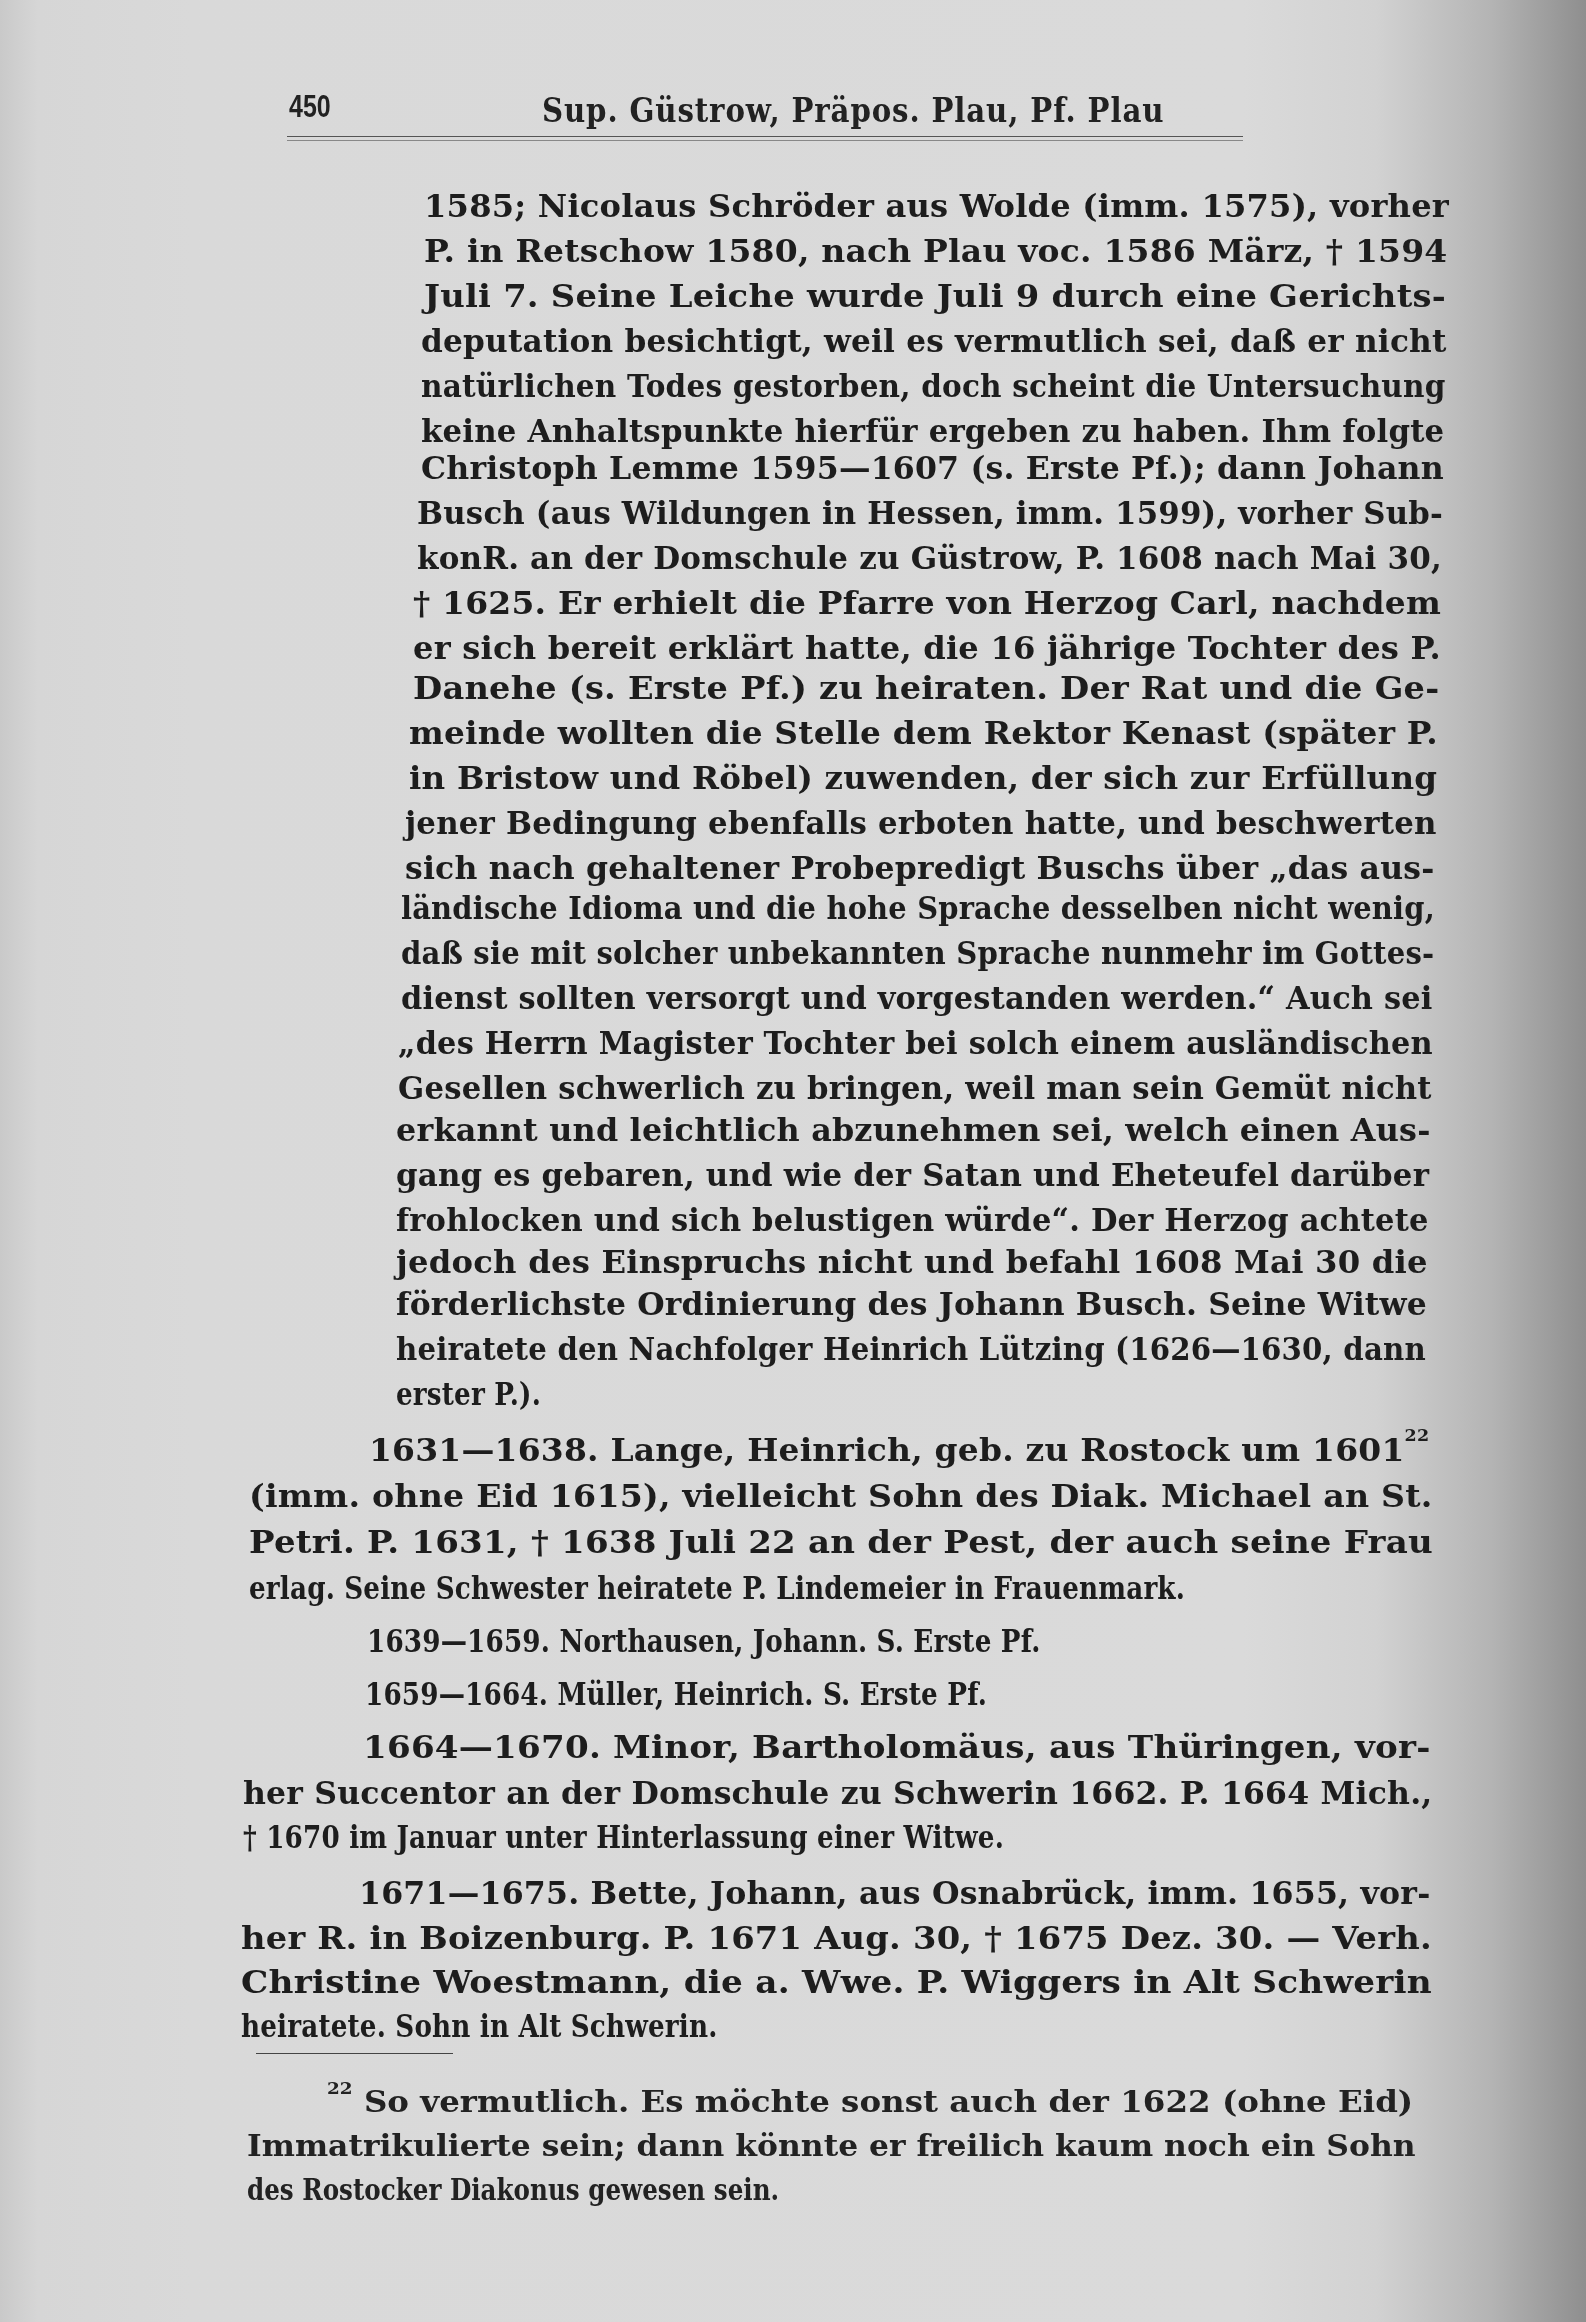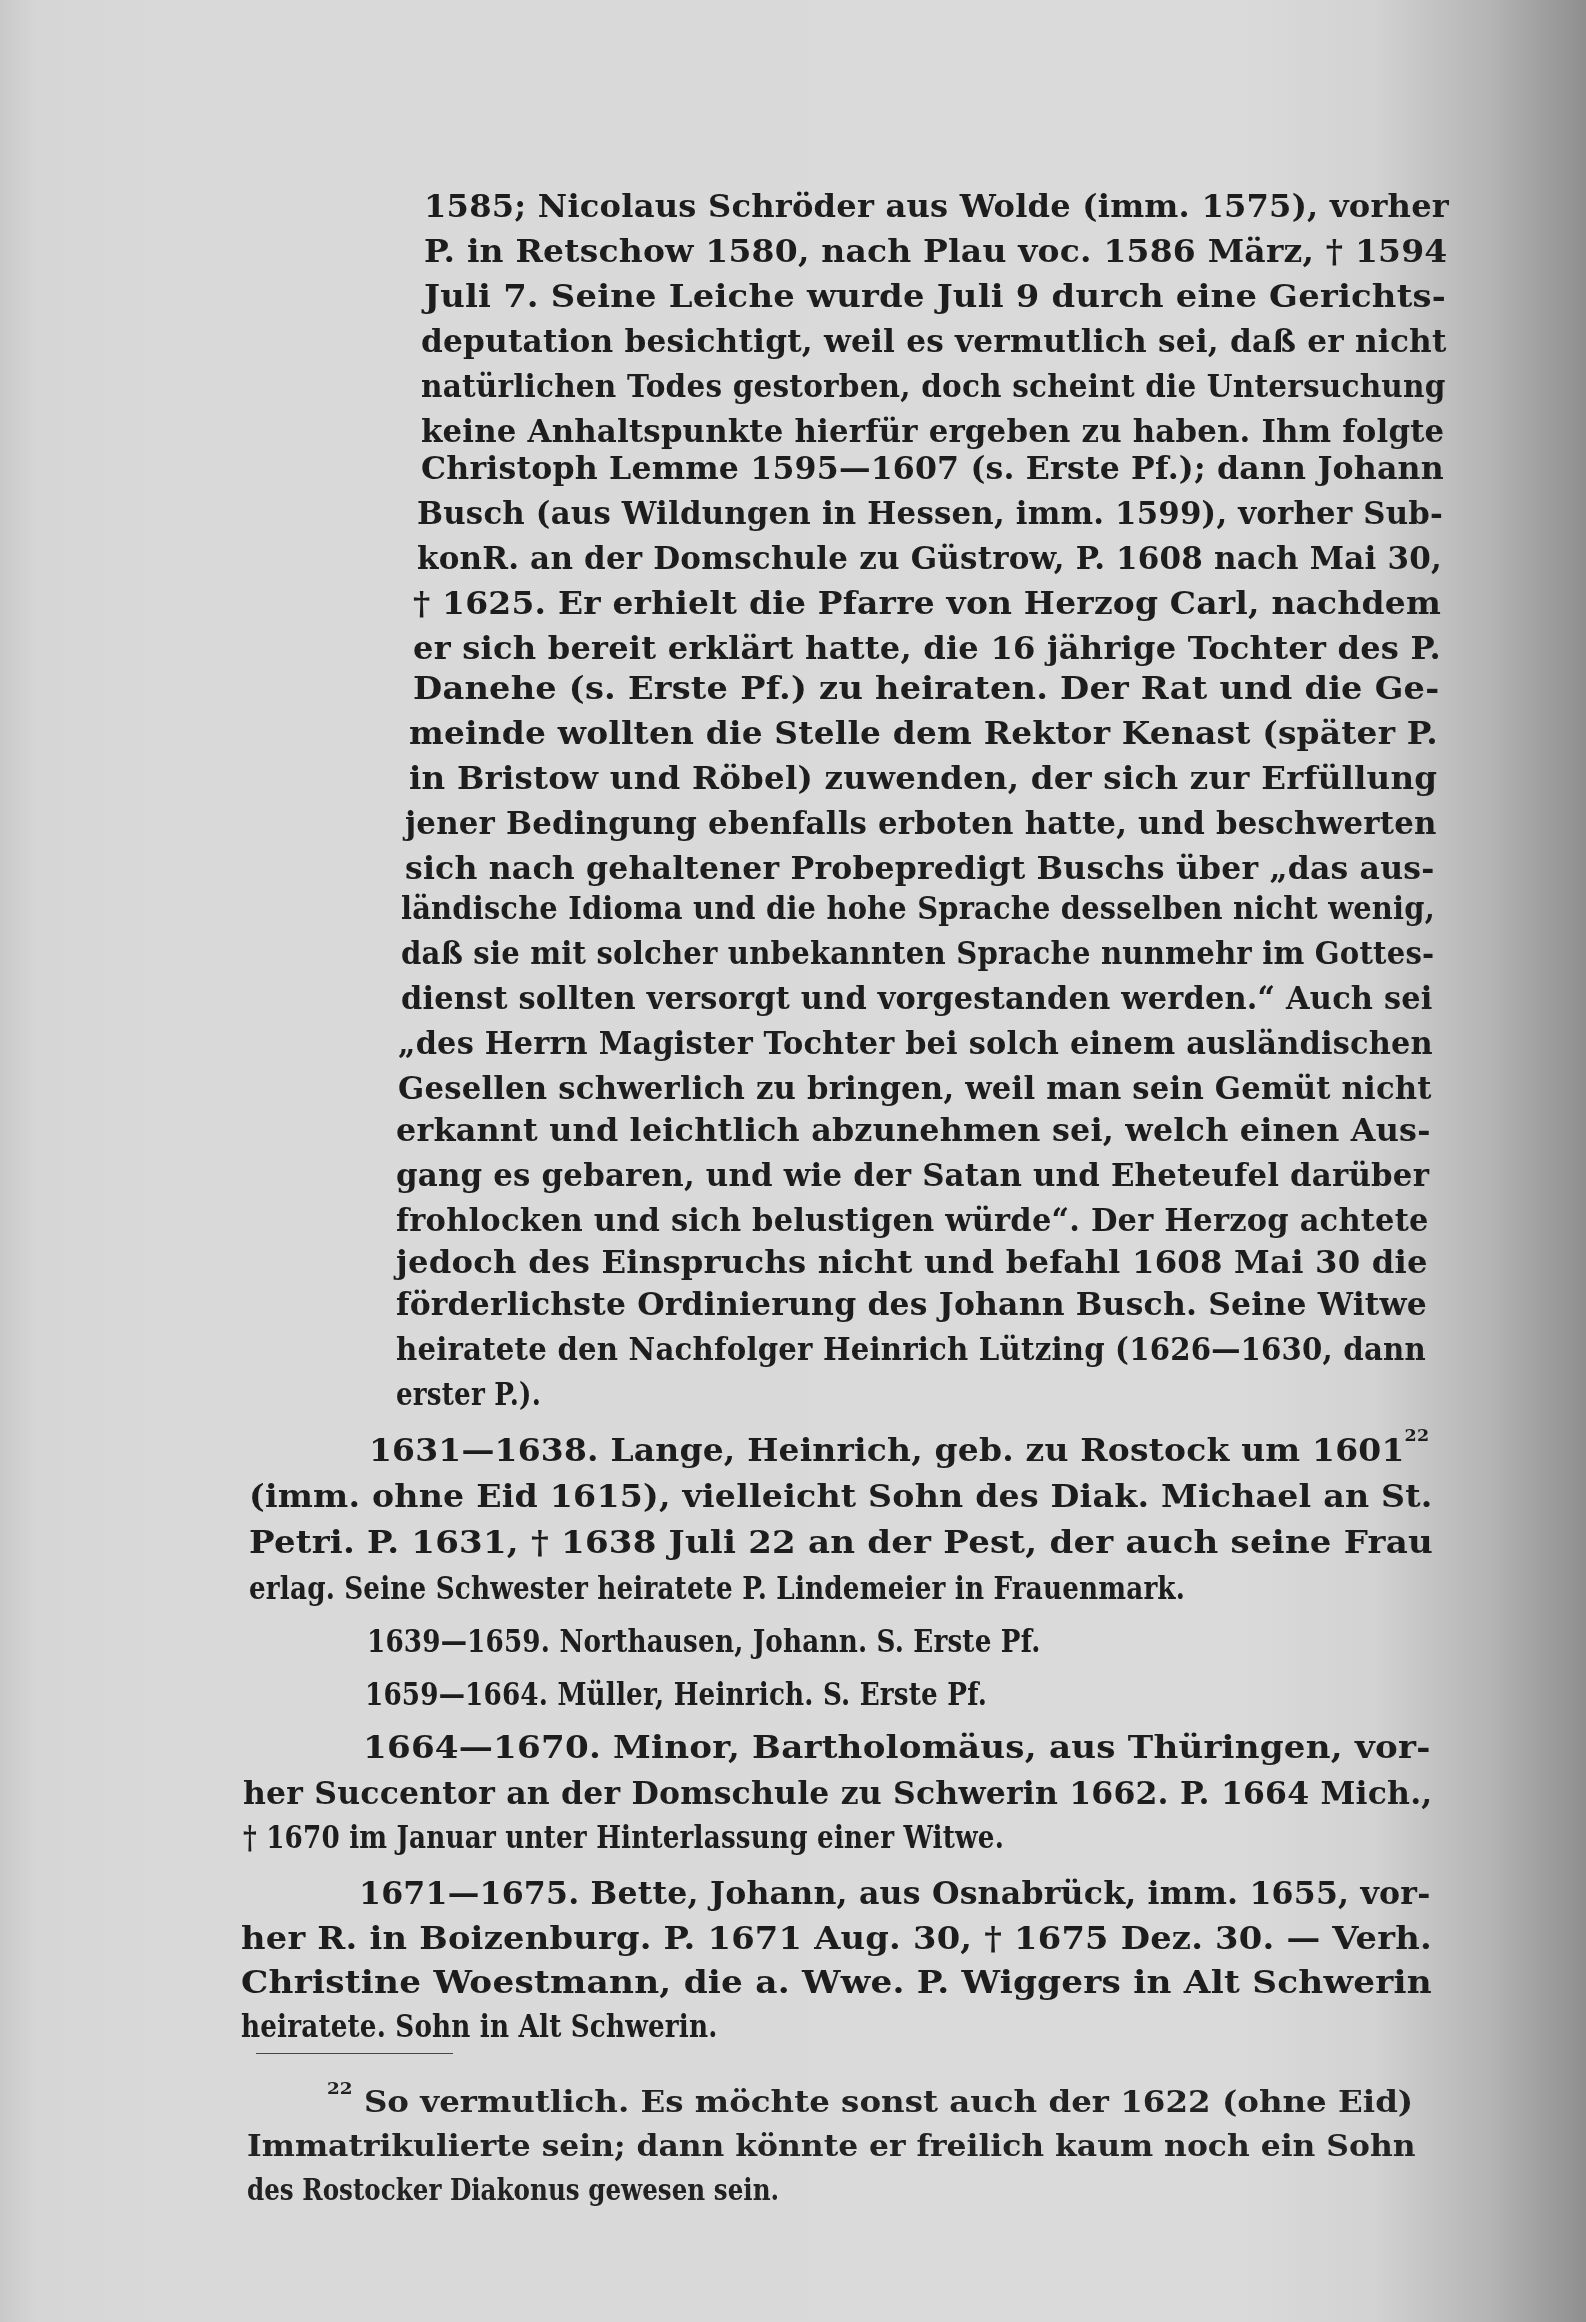--- a/index.html
+++ b/index.html
@@ -101,20 +101,26 @@
       vertical-align: top;
       position: relative;
       top: -5.7px;
     }
   </style>
 </head>
 <body>
 
 <div class="page">
 
+  <div class="header">
+    <span class="page-number">450</span>
+    <span class="running-title">Sup. Güstrow, Präpos. Plau, Pf. Plau</span>
+    <div class="header-rule"></div>
+    <div class="header-rule second"></div>
+  </div>
 
   <div class="body-text">
 
     <div class="line" style="left: 424px; top: 187px; transform: scaleX(1.005);">1585; Nicolaus Schröder aus Wolde (imm. 1575), vorher</div>
     <div class="line" style="left: 424px; top: 232px; transform: scaleX(1.03);">P. in Retschow 1580, nach Plau voc. 1586 März, † 1594</div>
     <div class="line" style="left: 424px; top: 277px; transform: scaleX(1.057);">Juli 7. Seine Leiche wurde Juli 9 durch eine Gerichts-</div>
     <div class="line" style="left: 421px; top: 322px; transform: scaleX(0.975);">deputation besichtigt, weil es vermutlich sei, daß er nicht</div>
     <div class="line" style="left: 421px; top: 367px; transform: scaleX(0.923);">natürlichen Todes gestorben, doch scheint die Untersuchung</div>
     <div class="line" style="left: 421px; top: 412px; transform: scaleX(0.963);">keine Anhaltspunkte hierfür ergeben zu haben. Ihm folgte</div>
     <div class="line" style="left: 421px; top: 449px; transform: scaleX(0.986);">Christoph Lemme 1595—1607 (s. Erste Pf.); dann Johann</div>

